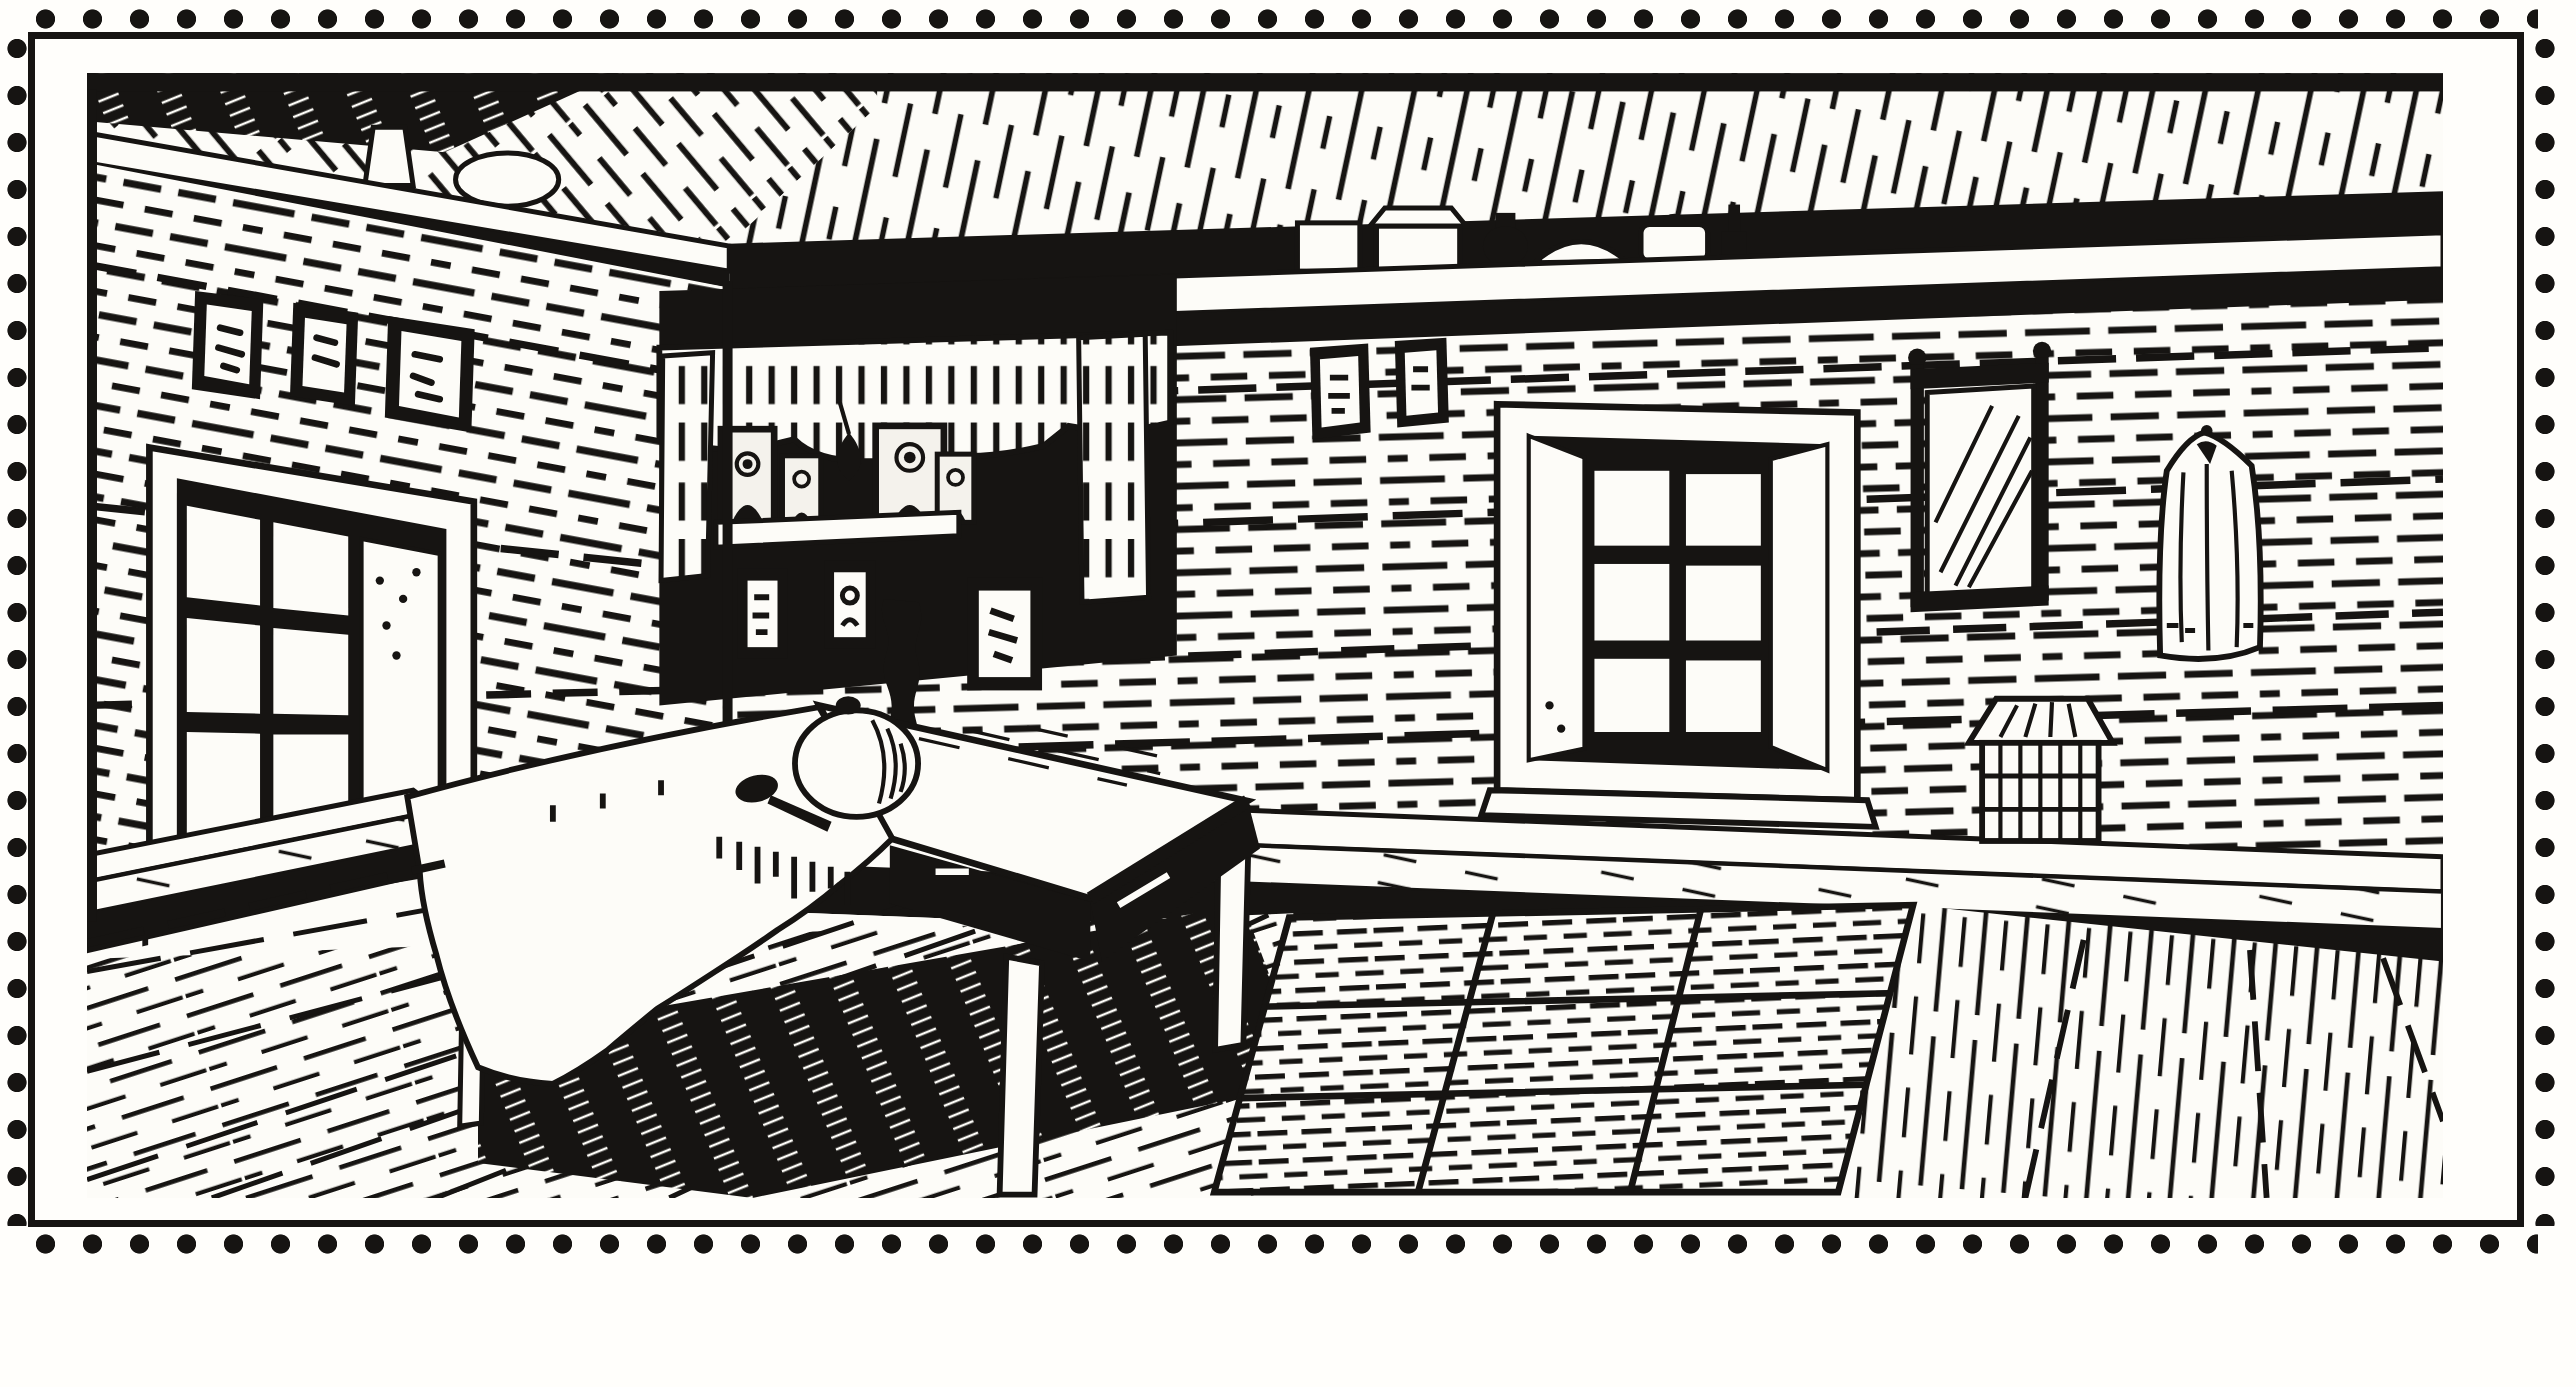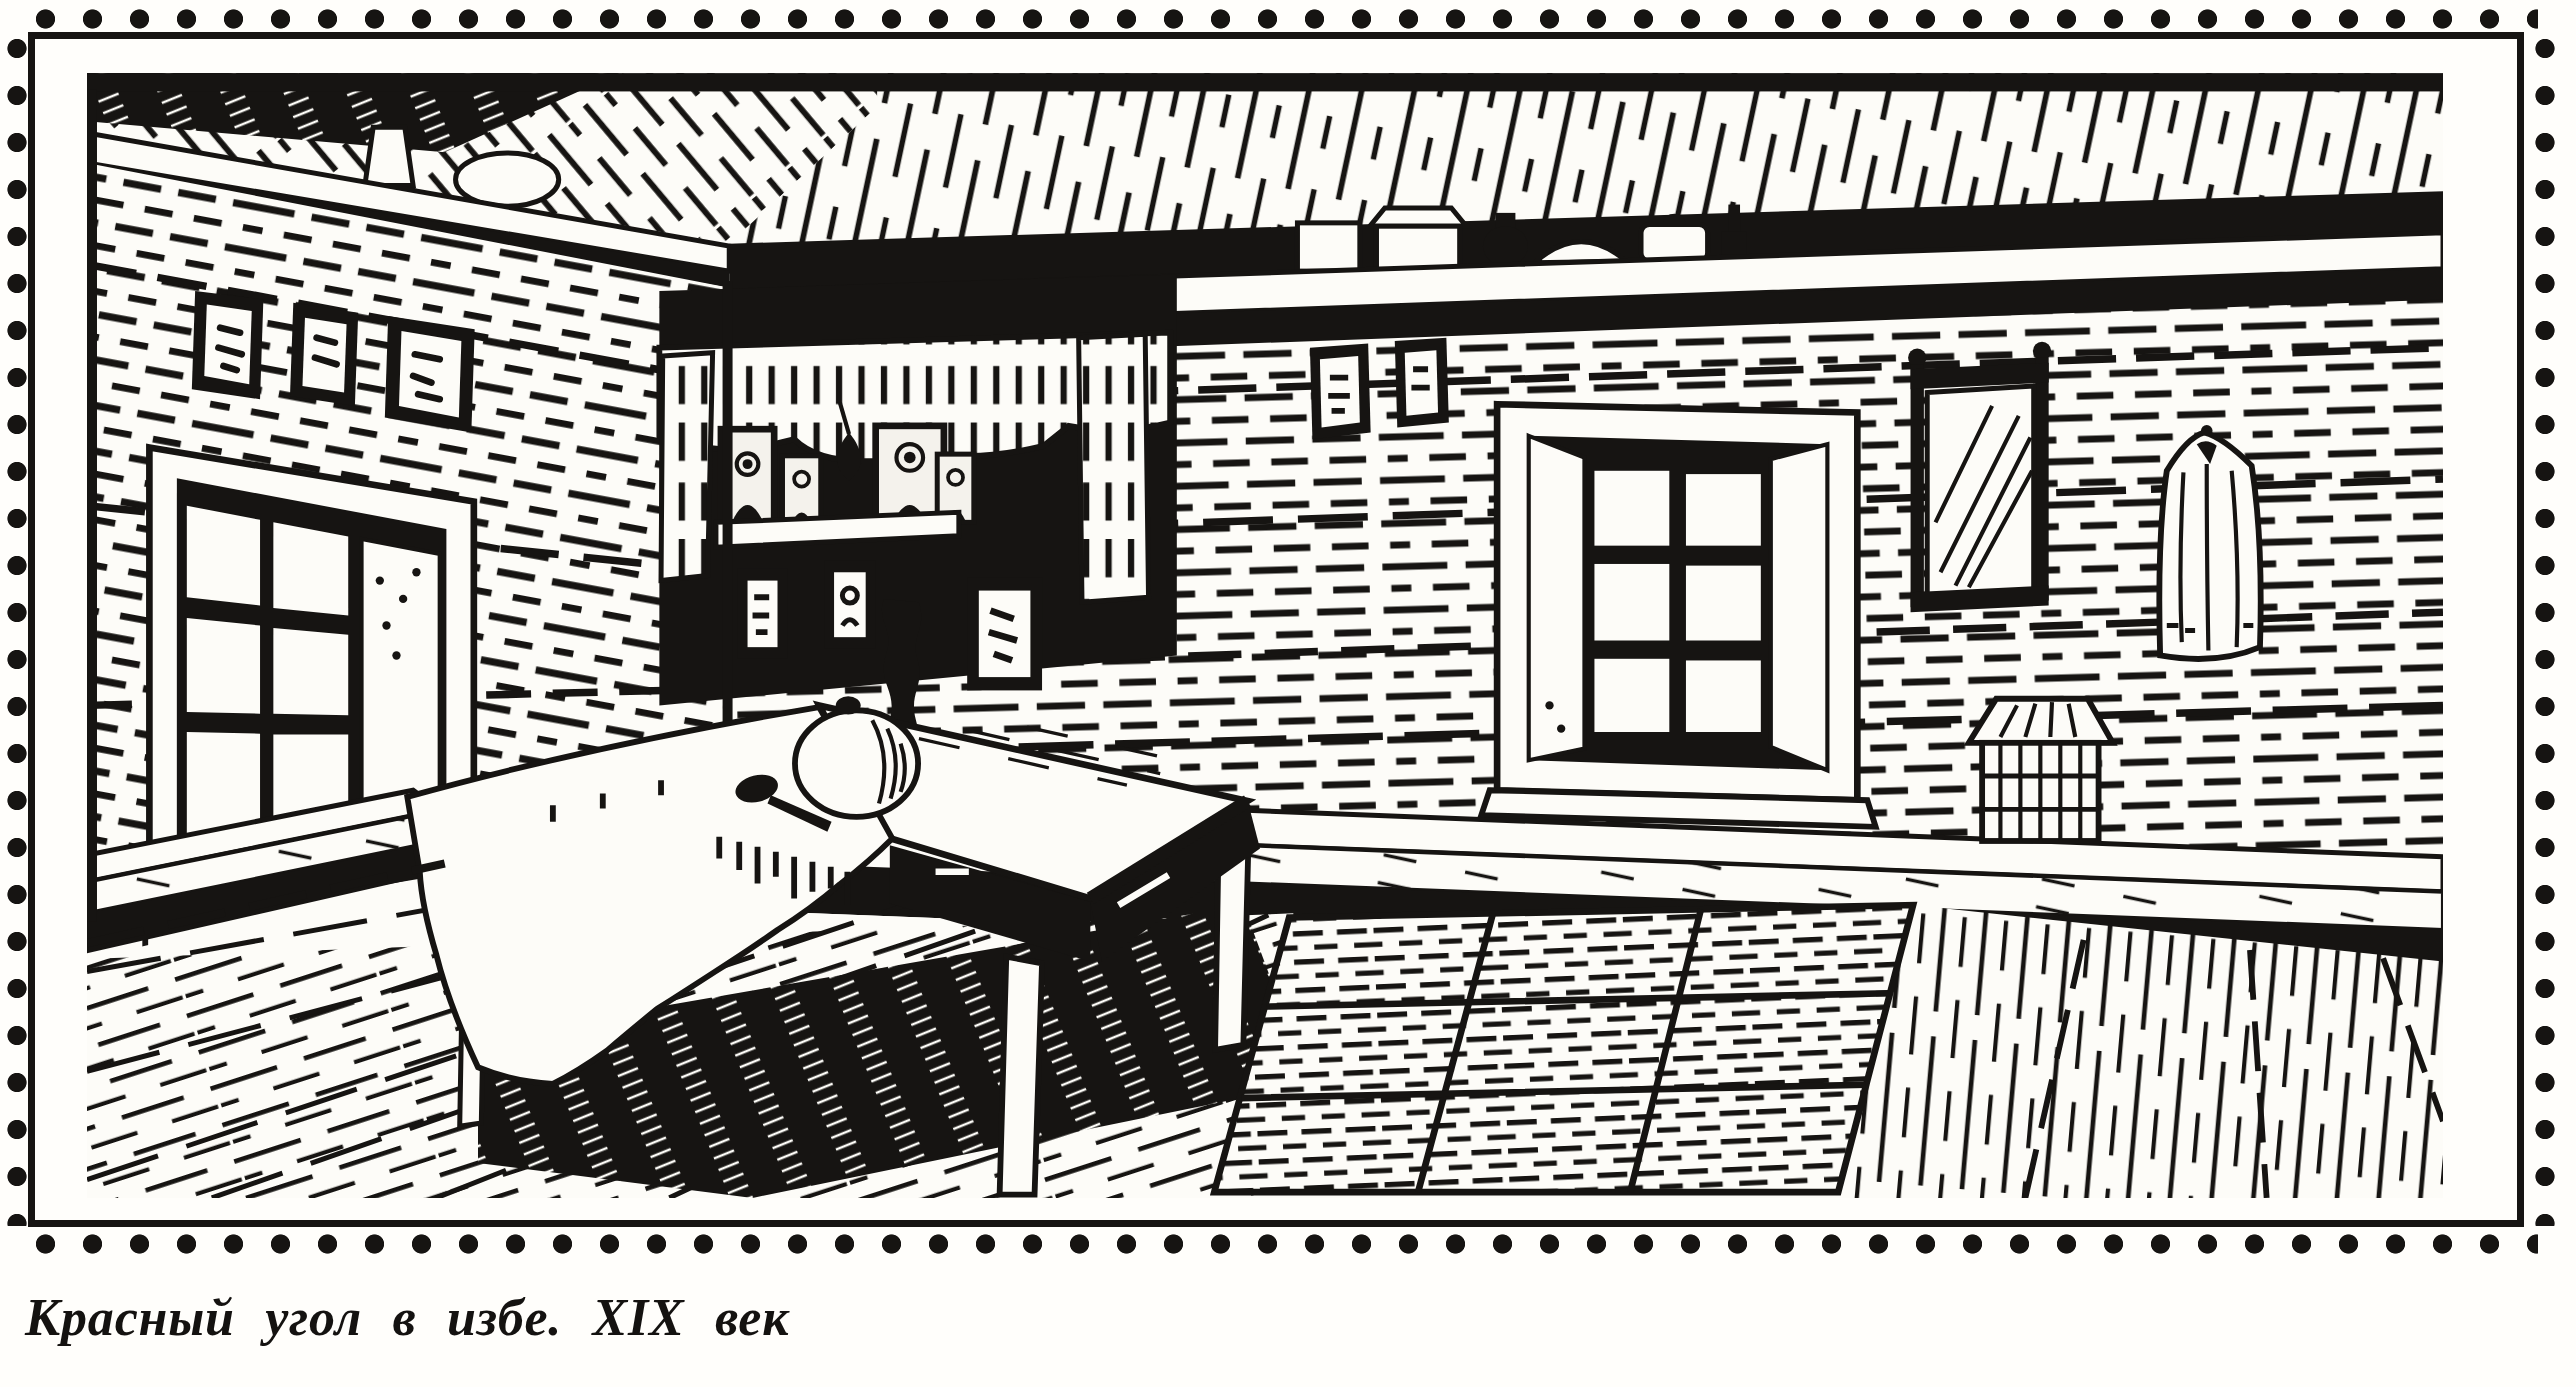--- a/index.html
+++ b/index.html
@@ -343,17 +343,14 @@
         <path d="M822,868 L895,900 L890,912 L818,878 Z"></path>
       </g>
     </g>
 
     <g>
       <rect x="0" y="20" width="12" height="1000" fill="#161412"></rect>
       <path d="M0,1046 L430,950" stroke="#161412" stroke-width="10" stroke-dasharray="70 30" fill="none"></path>
     </g>
   </svg>
 
-  <div class="caption">
-    <span>Красный угол в избе. XIX век</span>
-  </div>
 </div>
 
 
 </body></html>

